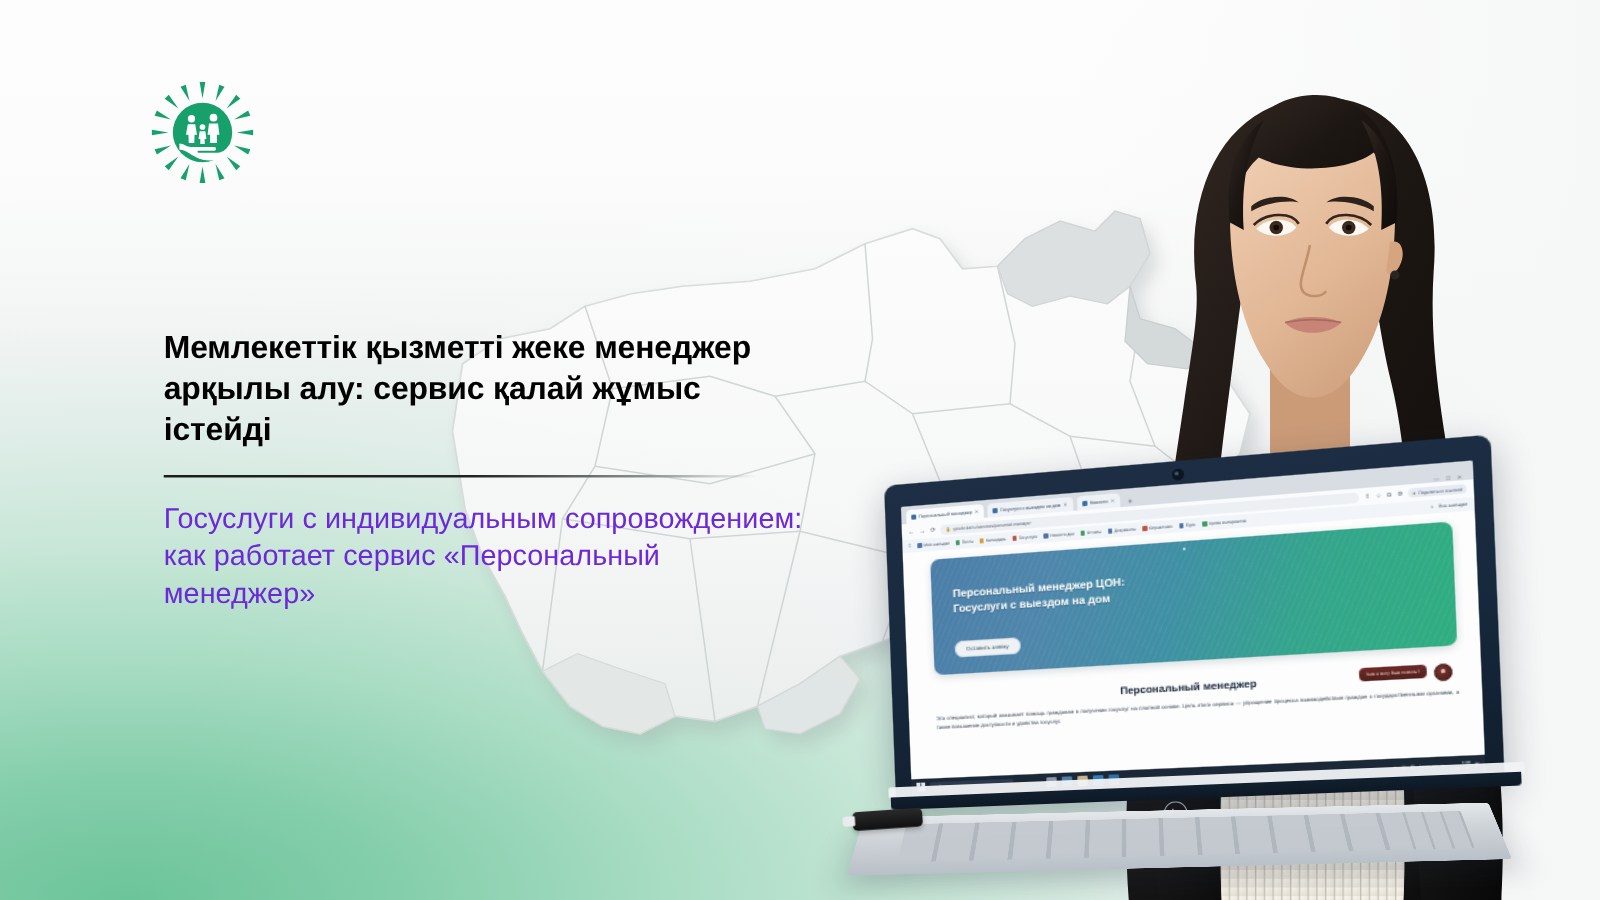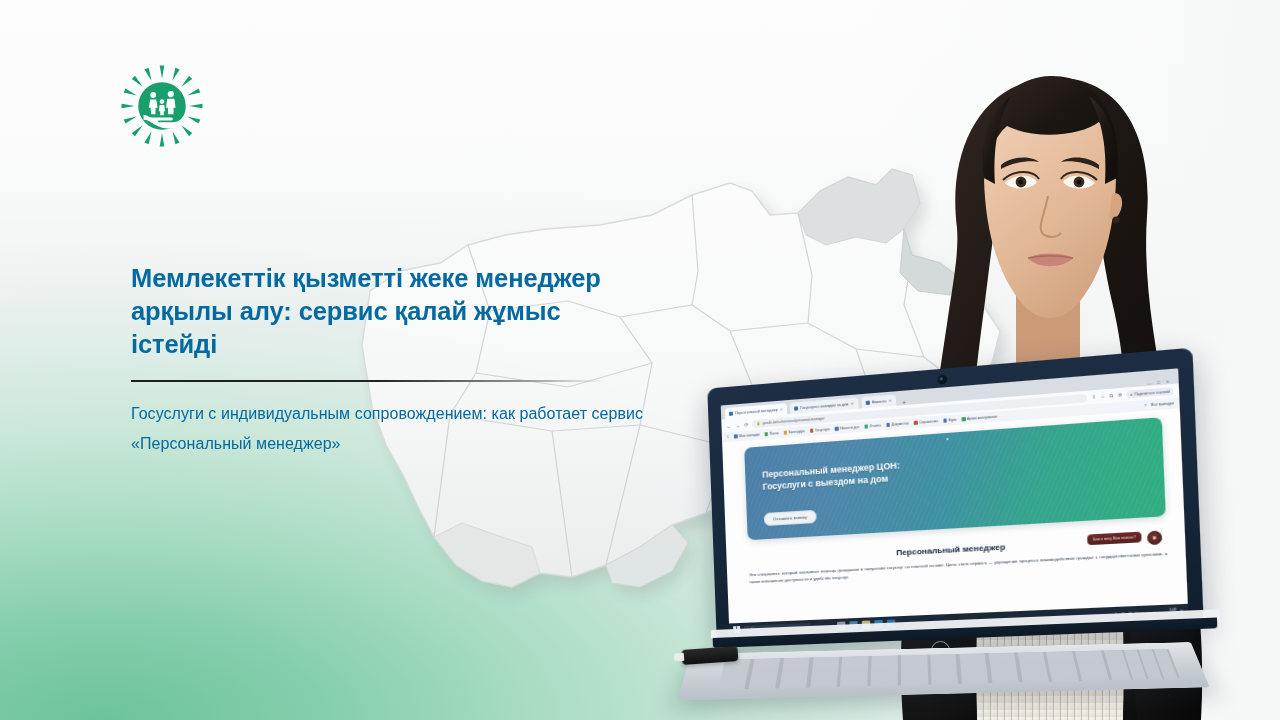--- a/index.html
+++ b/index.html
@@ -25,27 +25,27 @@
   .map-wrap{position:absolute;left:300px;top:95px;width:720px;height:560px;opacity:.95;}
   .map-wrap svg{width:100%;height:100%;display:block;}
 
   
   .logo{position:absolute;left:118px;top:62px;width:88px;height:88px;}
   .logo svg{width:100%;height:100%;display:block;}
 
   
   .text-block{position:absolute;left:131px;top:262px;width:520px;}
   .title-kk{
-    font-size:25.5px;line-height:33px;font-weight:700;color:#0369a1;
+    font-size:25.5px;line-height:33px;font-weight:700;color:#000000;
     letter-spacing:-0.1px;margin:0;
   }
   .divider{margin:19px 0 17px 0;height:2px;width:475px;
     background:linear-gradient(90deg,#1d1d1d 0%,#222 52%,#8f9694 82%,rgba(160,170,168,0) 100%);}
   .subtitle-ru{
-    font-size:16px;line-height:30px;font-weight:400;color:#0369a1;margin:0;
+    font-size:23px;line-height:30px;font-weight:400;color:#6d28d9;margin:0;
     letter-spacing:0.05px;
   }
 
   
   .person{position:absolute;left:885px;top:38px;width:330px;height:682px;}
   .person svg{width:100%;height:100%;display:block;}
 
   
   .laptop{position:absolute;left:655px;top:382px;width:540px;height:338px;}
   .lid{position:absolute;left:62px;top:6px;width:455px;height:258px;

